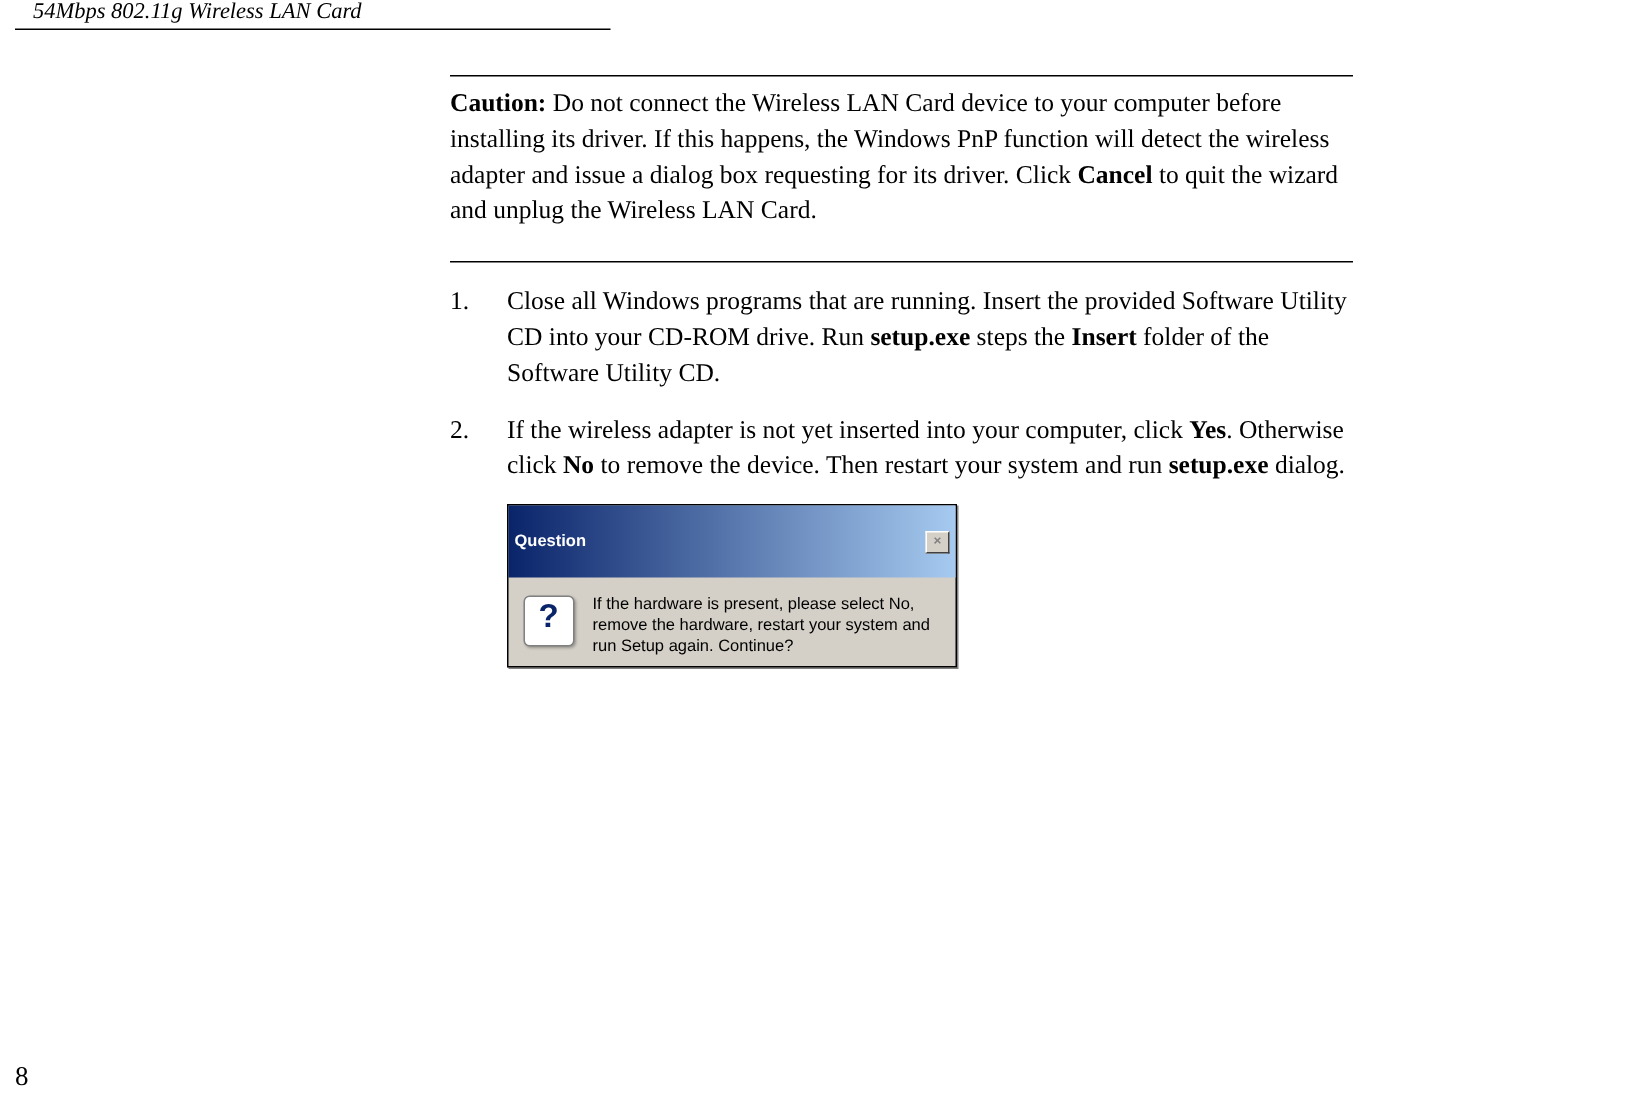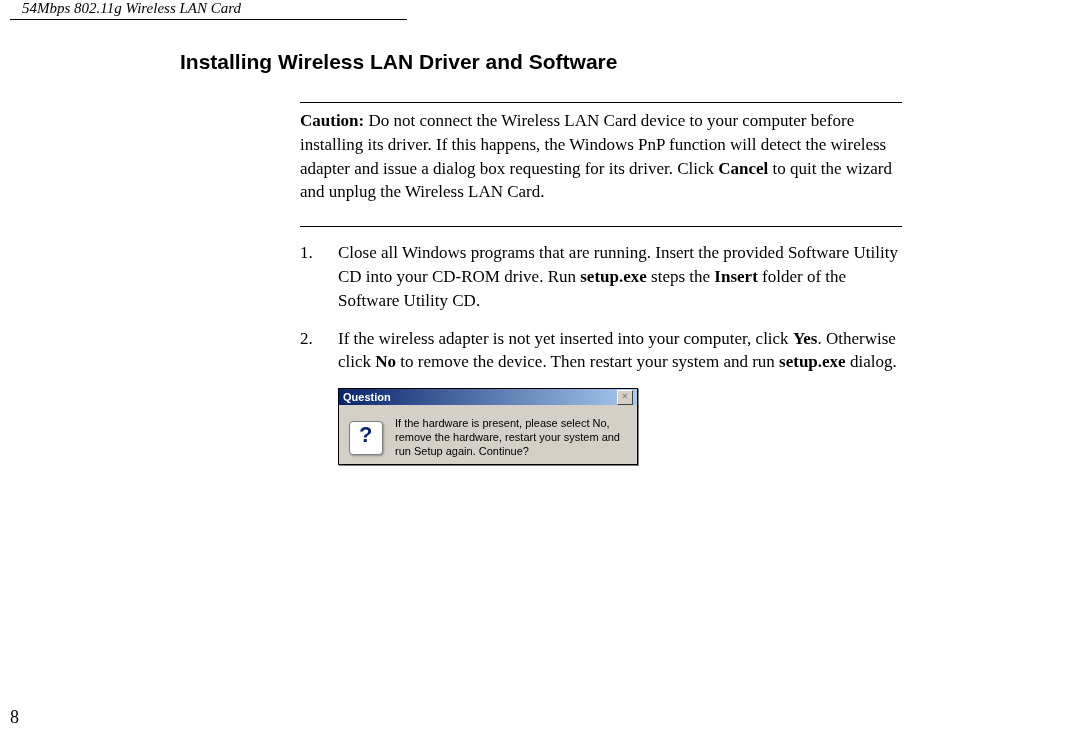--- a/index.html
+++ b/index.html
@@ -69,21 +69,21 @@
     border: 1px solid #000;
     font-family: Tahoma, Arial, sans-serif;
     font-size: 11px;
     background: #d4d0c8;
     box-shadow: 1px 1px 0 #808080;
   }
   .dlg-title {
     background: linear-gradient(to right, #0a246a, #a6caf0);
     color: #fff;
     font-weight: bold;
-    padding: 0 4px;
+    padding: 16px 4px;
     display: flex;
     justify-content: space-between;
     align-items: center;
     height: 16px;
     gap: 13px;
   }
   .dlg-close {
     width: 14px;
     height: 13px;
     background: #d4d0c8;
@@ -93,21 +93,21 @@
     color: #808080;
     font-size: 9px;
     text-align: center;
     line-height: 11px;
     font-family: Arial;
     font-weight: bold;
   }
   .dlg-body {
     display: flex;
     padding: 12px 10px 6px 10px;
-    align-items: center;
+    align-items: flex-start;
   }
   .dlg-icon {
     width: 32px;
     height: 32px;
     border-radius: 4px;
     background: #fff;
     border: 1px solid #808080;
     position: relative;
     margin-right: 12px;
     flex-shrink: 0;
@@ -155,21 +155,20 @@
   b.inline { font-weight: bold; }
 </style>
 </head>
 <body>
 
 <div class="page-header">
   <span>54Mbps 802.11g Wireless LAN Card</span>
 </div>
 
 <div class="content">
-  <div class="section-title">Installing Wireless LAN Driver and Software</div>
 
   <div class="body-text">
 
     <div class="caution-box">
       <b class="inline">Caution:</b><span> Do not connect the Wireless LAN Card device to your computer before installing its driver. If this happens, the Windows PnP function will detect the wireless adapter and issue a dialog box requesting for its driver. Click </span><b class="inline">Cancel</b><span> to quit the wizard and unplug the Wireless LAN Card.</span>
     </div>
 
     <ol class="steps">
       <li>
         <div class="step-num">1.</div>

